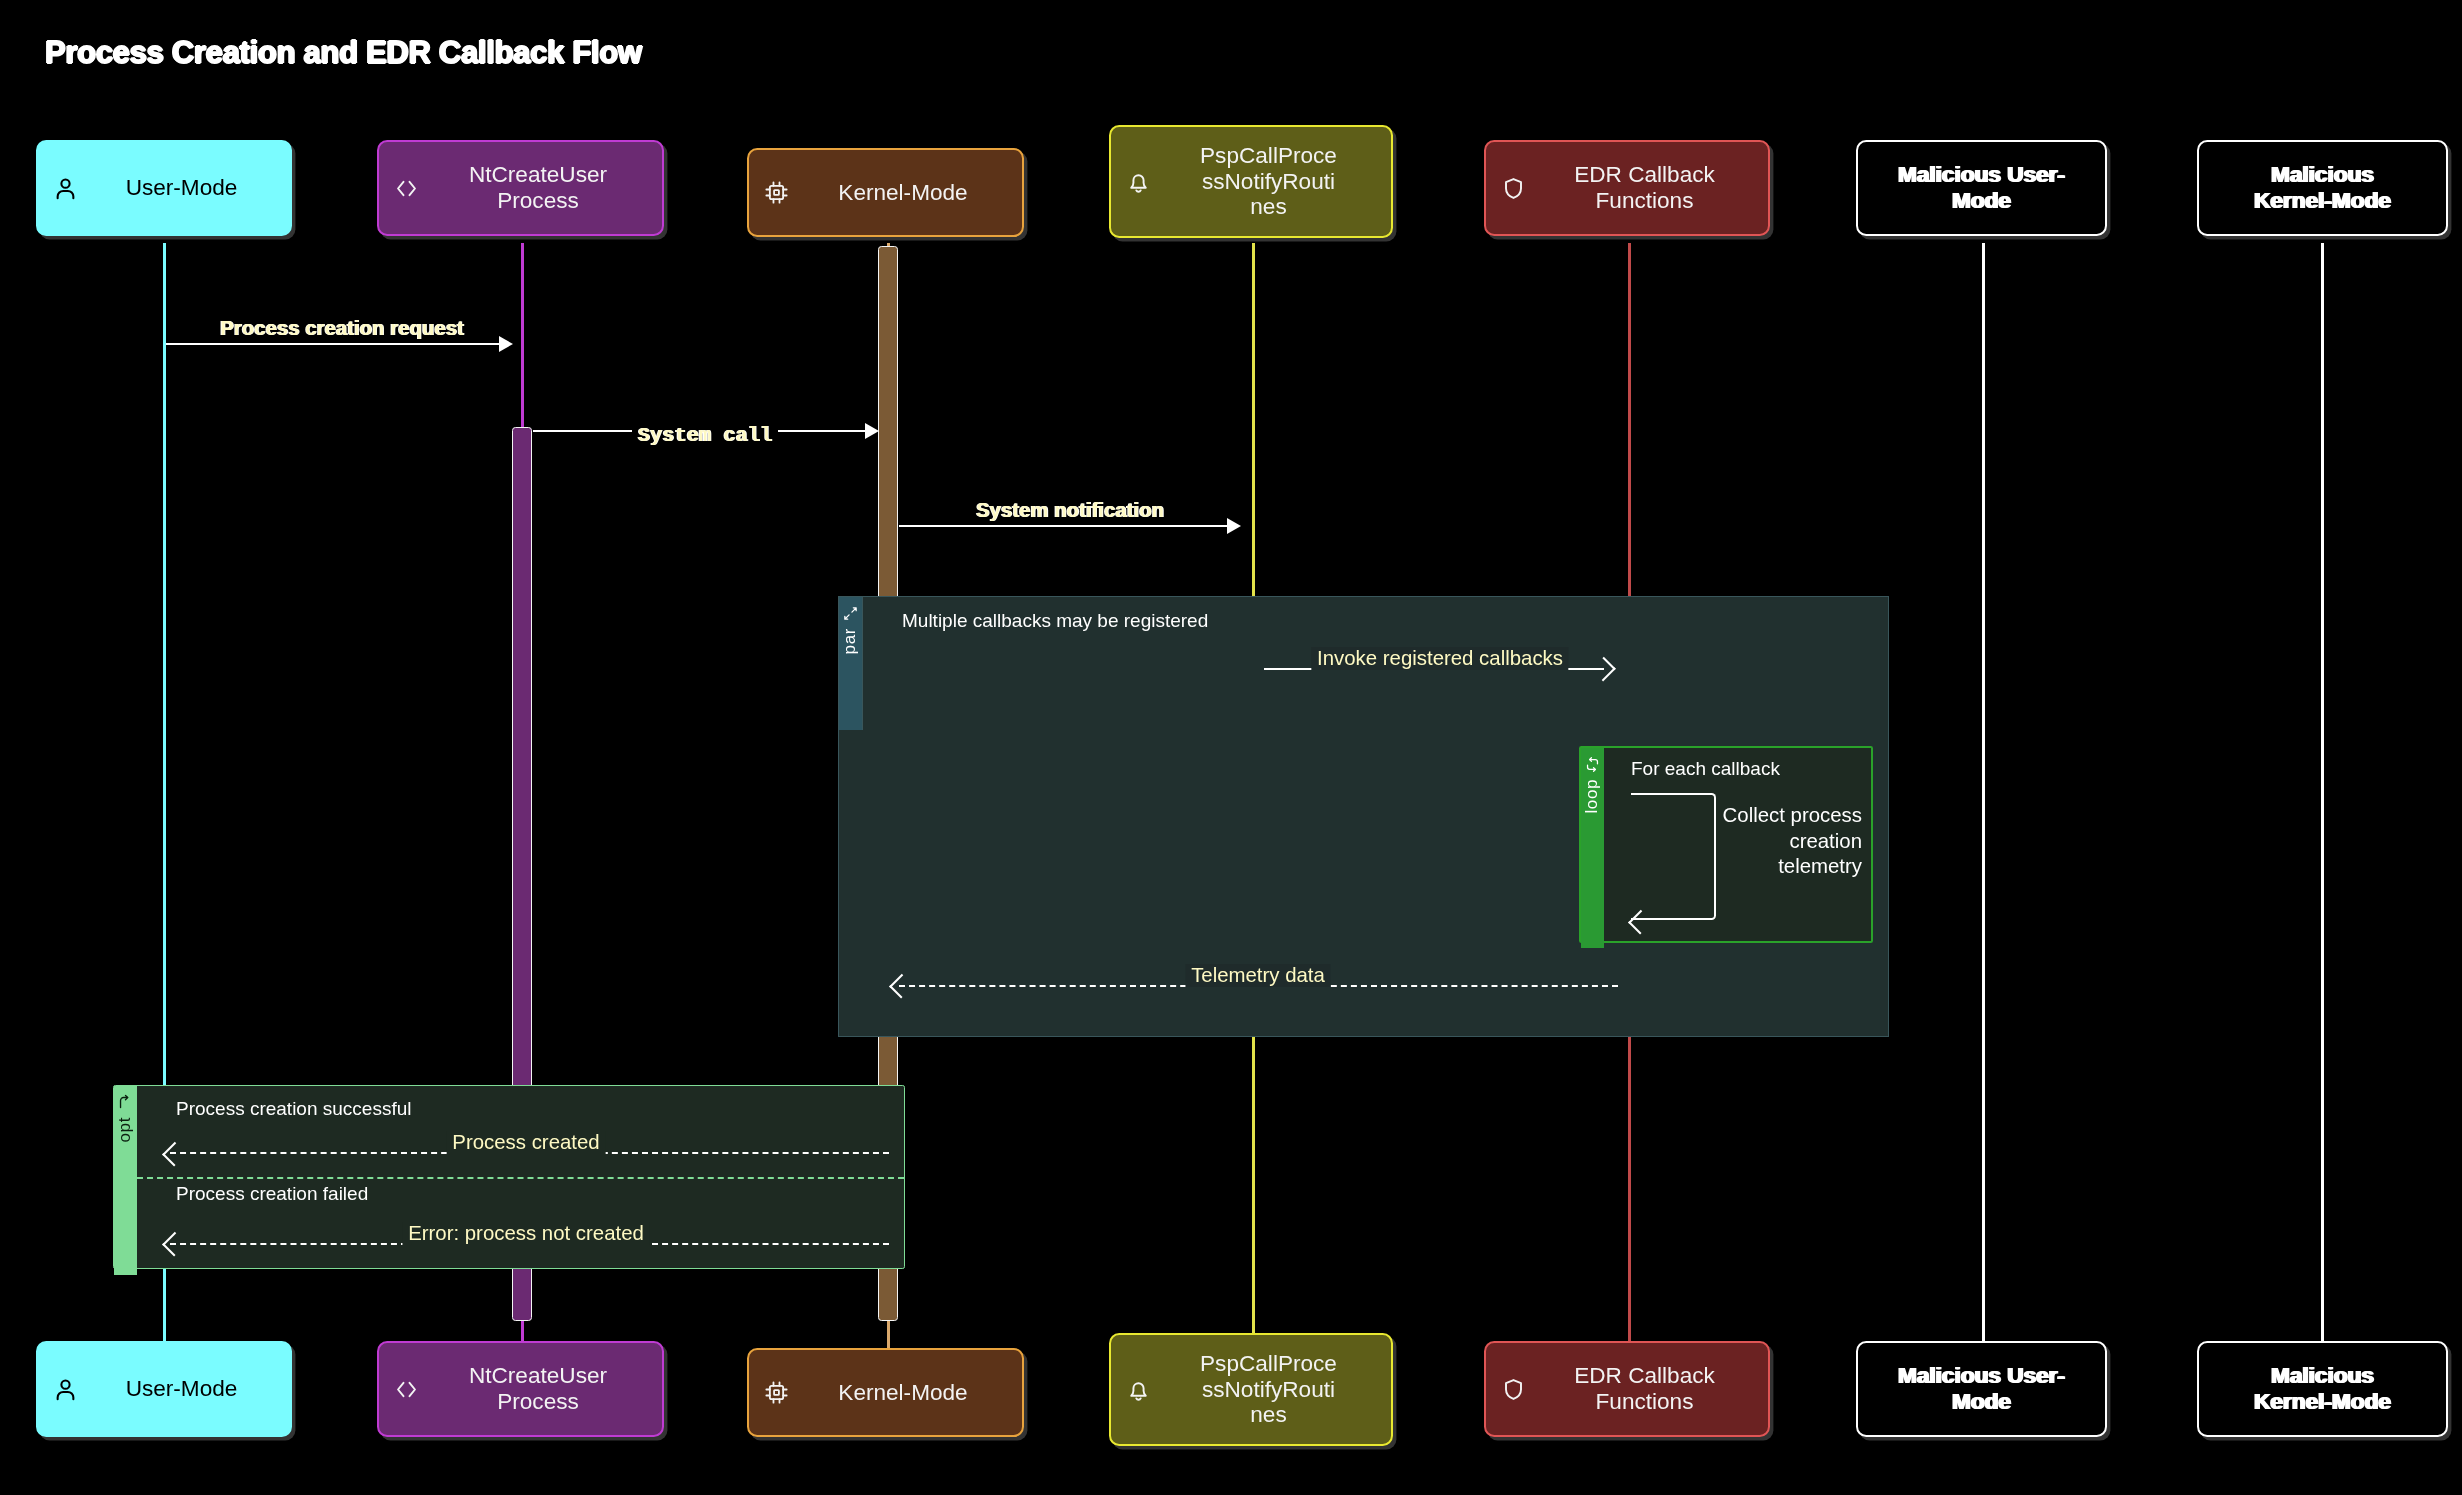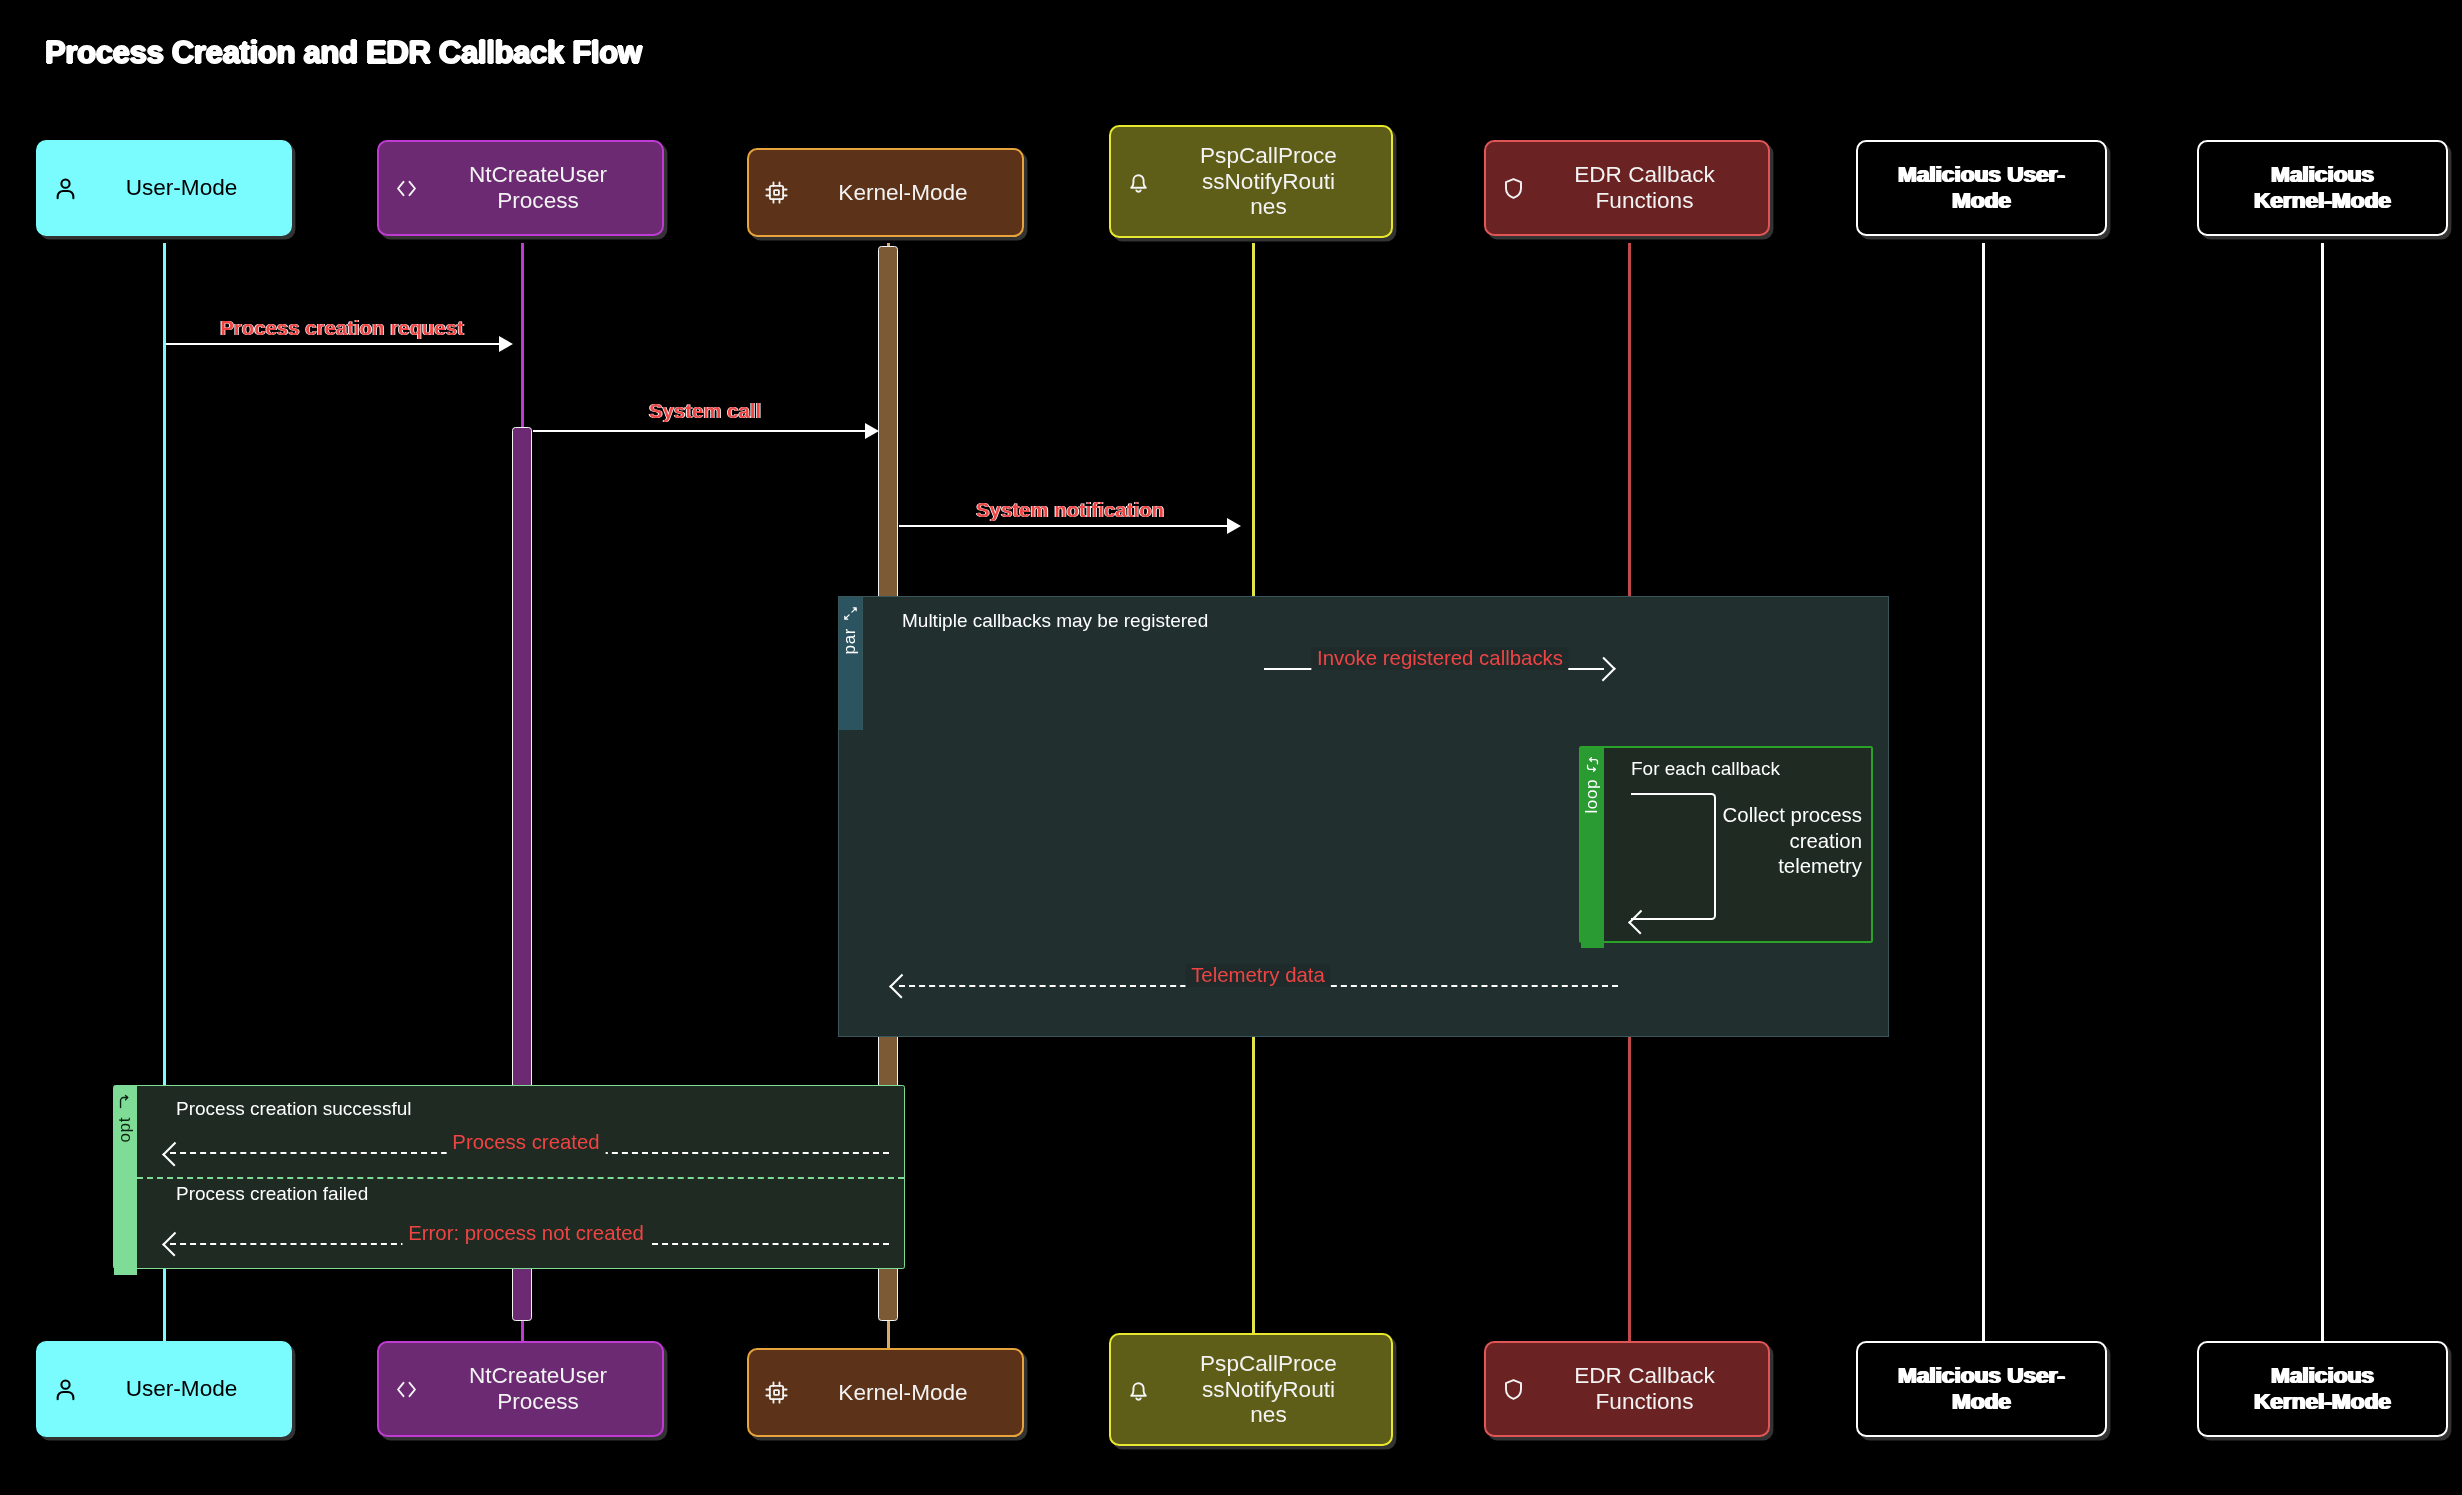--- a/index.html
+++ b/index.html
@@ -85,21 +85,21 @@
   .msg-line {
     position: absolute;
     height: 0;
     border-top: 2.3px solid #ffffff;
   }
   .msg-line.dashed {
     border-top: 2.3px dashed #ffffff;
   }
   .msg-label {
     position: absolute;
-    color: #ef4444;
+    color: #fef9c3;
     font-size: 20.4px;
     white-space: nowrap;
     background: transparent;
     transform: translateX(-50%);
     text-align: center;
   }
   .msg-label.solidbg { background: #000000; padding: 0 5.7px; }
   .msg-label.parbg   { background: #1f2b2b; padding: 0 5.7px; }
   .msg-label.boldish { font-weight: bold; text-shadow: 0.8px 0 0 #fff, -0.8px 0 0 #fff; }
 
@@ -300,21 +300,21 @@
   <div class="pbox noicon" style="left:2197px; top:140px; width:251px; height:96px; background:#000000; border-color:#ffffff; color:#ffffff;">
     <span class="plabel boldish" style="font-weight:bold; text-shadow:1.1px 0 0 #fff,-1.1px 0 0 #fff;"><span>Malicious</span><br><span>Kernel-Mode</span></span>
   </div>
 
   <div class="msg-line" style="left:166px; top:343px; width:340px;"></div>
   <div class="arrow-r" style="left:499px; top:336px;"></div>
   <div class="msg-label solidbg boldish" style="left:342px; top:317px;">Process creation request</div>
 
   <div class="msg-line" style="left:533px; top:430px; width:340px;"></div>
   <div class="arrow-r" style="left:865px; top:423px;"></div>
-  <div class="msg-label solidbg boldish" style="left:705px; top:400px;">System call</div>
+  <div class="msg-label solidbg boldish" style="left:705px; top:424px;font-family:Liberation Mono, monospace;">System call</div>
 
   <div class="msg-line" style="left:899px; top:525px; width:334px;"></div>
   <div class="arrow-r" style="left:1227px; top:518px;"></div>
   <div class="msg-label solidbg boldish" style="left:1070px; top:499px;">System notification</div>
 
   <div class="fragment" id="frag-par">
     <div class="frag-tab">
       <span class="tabicon">
         <svg viewBox="0 0 24 24" width="17" height="17" fill="none" stroke="#ffffff" stroke-width="1.8" stroke-linecap="round" stroke-linejoin="round">
           <path d="M4 20 10 14M4 20v-4M4 20h4"></path>

